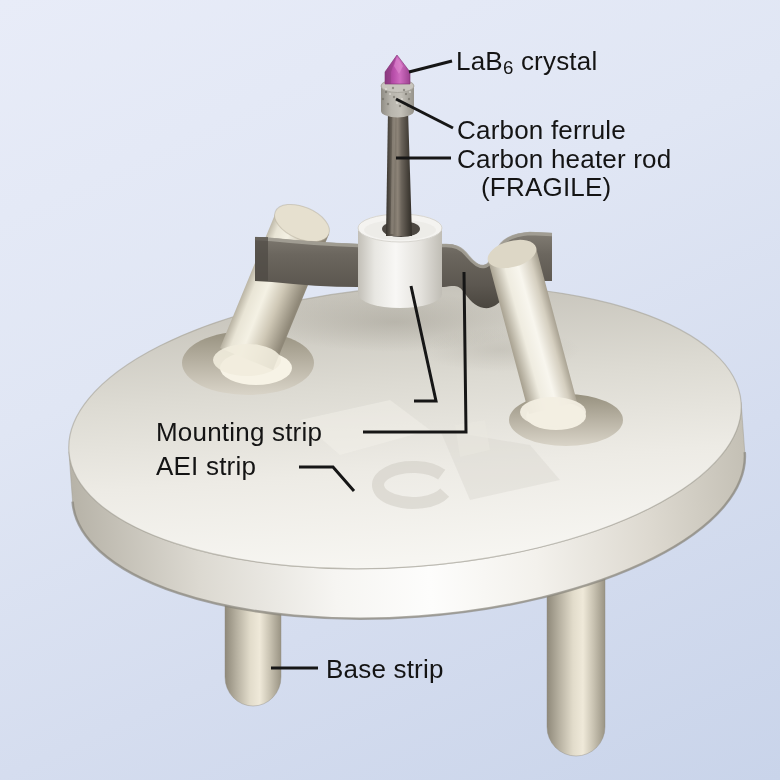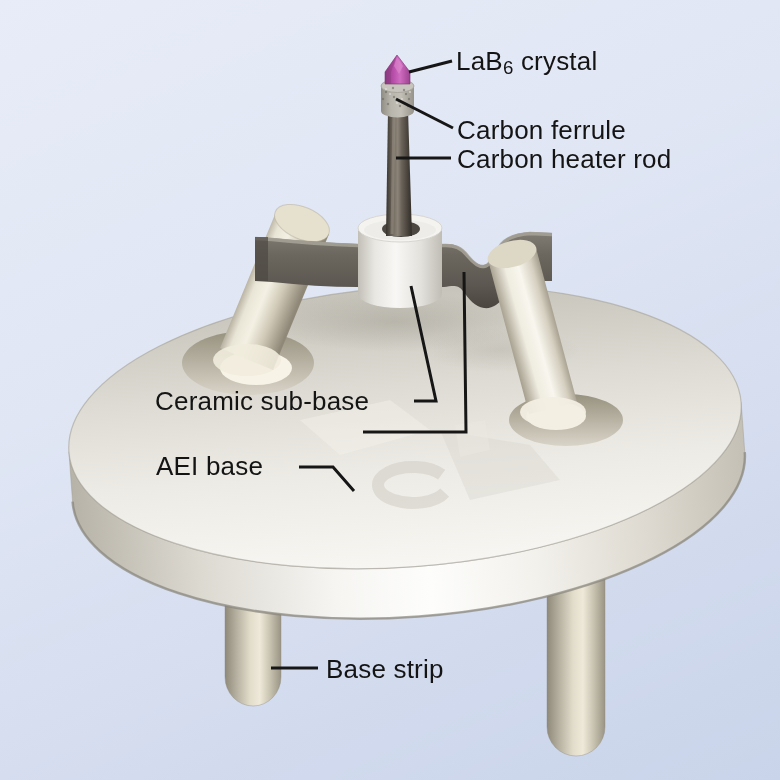--- a/index.html
+++ b/index.html
@@ -215,21 +215,22 @@
       <path d="M 271,668 L 318,668"></path>
     </g>
   </svg>
 
   <div class="lbl" style="left:456px;top:48px"><span>LaB</span><sub>6</sub><span> crystal</span></div>
 
   <div class="lbl" style="left:457px;top:146px">Carbon heater rod</div>
 
   <div class="lbl" style="left:457px;top:117px">Carbon ferrule</div>
 
-
-  <div class="lbl" style="left:155px;top:388px">Ceramic sub-base</div>
-
-
-  <div class="lbl" style="left:156px;top:453px">AEI base</div>
+  <div class="lbl" style="left:481px;top:174px">(FRAGILE)</div>
+
+
+  <div class="lbl" style="left:156px;top:419px">Mounting strip</div>
+
+  <div class="lbl" style="left:156px;top:453px">AEI strip</div>
 
   <div class="lbl" style="left:326px;top:656px">Base strip</div>
 
 </div>
 
 </body></html>

